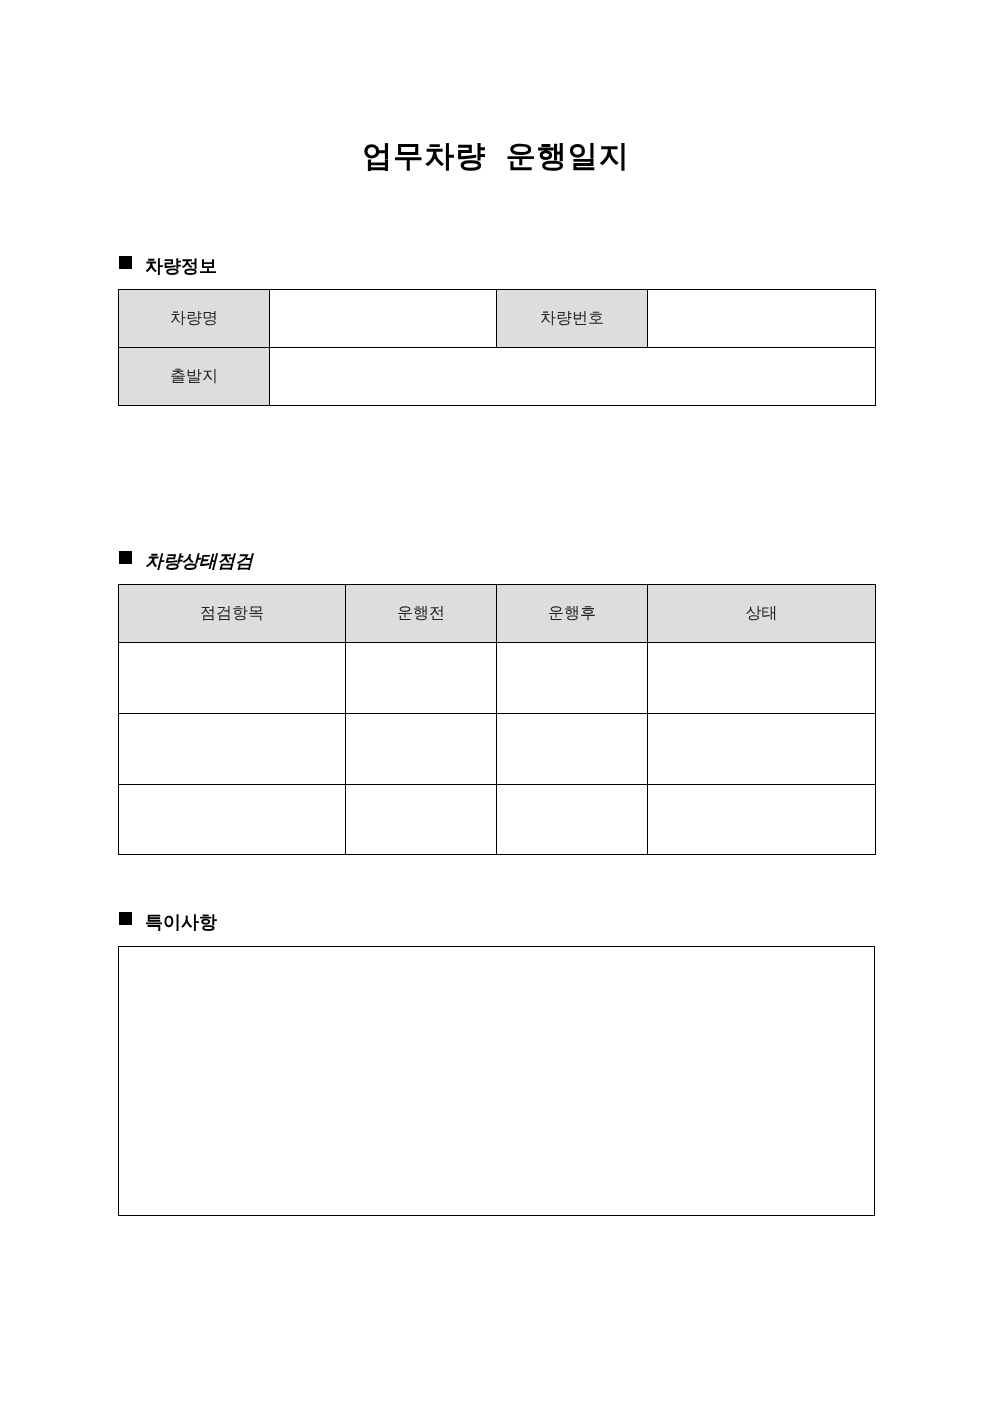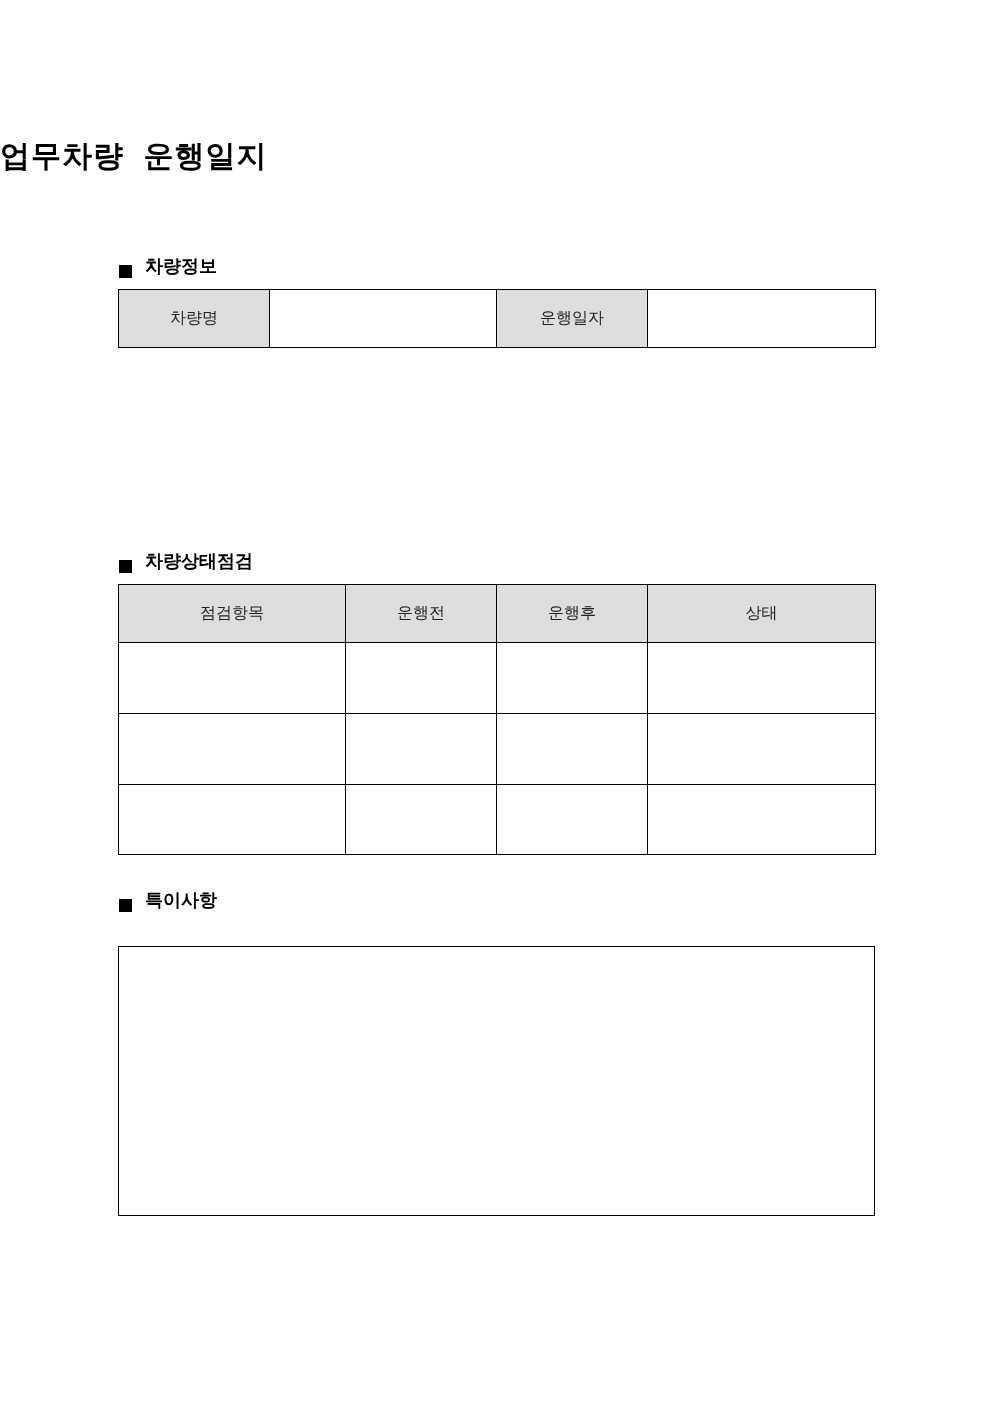--- a/index.html
+++ b/index.html
@@ -1,18 +1,18 @@
 <!DOCTYPE html>
 <html><head>
 <meta charset="utf-8">
 <style>
   html, body { margin: 0; padding: 0; background: #ffffff; }
   body { width: 992px; height: 1403px; position: relative; font-family: "DejaVu Sans", "Liberation Sans", sans-serif; color: #000; }
-  .title { position: absolute; left: 0; top: 136px; width: 992px; font-size: 30px; font-weight: bold; letter-spacing: 1px; word-spacing: 8px; }
-  .section-head { position: absolute; left: 119px; font-size: 18px; font-weight: bold; display: flex; align-items: flex-end; }
+  .title { position: absolute; left: 0; top: 136px; width: 992px; text-align: center; font-size: 30px; font-weight: bold; letter-spacing: 1px; word-spacing: 8px; }
+  .section-head { position: absolute; left: 119px; font-size: 18px; font-weight: bold; display: flex; align-items: flex-start; }
   .section-head .sq { display: inline-block; width: 13px; height: 13px; background: #000; margin-right: 13px; margin-top: 2px; }
   table { position: absolute; left: 118px; width: 757px; border-collapse: collapse; table-layout: fixed; }
   td { border: 1px solid #000; padding: 18px; font-size: 16px; text-align: center; vertical-align: middle; color: #222; }
   td.lbl { background: #dddddd; }
   .notes { position: absolute; left: 118px; top: 946px; width: 755px; height: 268px; border: 1px solid #000; }
 </style>
 </head>
 <body>
 
 <div class="title">업무차량 운행일지</div>
@@ -26,27 +26,31 @@
   <colgroup>
     <col style="width:151px">
       <col style="width:227px">
       <col style="width:151px">
       <col style="width:228px">
   </colgroup>
   <tbody>
       <tr style="height:43px;">
     <td class="lbl">차량명</td>
     <td></td>
-    <td class="lbl">운행일자</td>
+    <td class="lbl">차량번호</td>
     <td></td>
+  </tr>
+  <tr style="height:52px;">
+    <td class="lbl">출발지</td>
+    <td colspan="3"></td>
   </tr>
 </tbody>
   </table>
 
-<div class="section-head" style="top:549px;">
+<div class="section-head" style="top:549px;font-style:italic;">
   <span class="sq"></span>
   <span>차량상태점검</span>
 </div>
 
 <table style="top:584px;">
   <colgroup>
     <col style="width:227px">
       <col style="width:151px">
       <col style="width:151px">
       <col style="width:228px">
@@ -72,18 +76,18 @@
   </tr>
   <tr style="height:70px;">
     <td></td>
     <td></td>
     <td></td>
     <td></td>
   </tr>
 </tbody>
   </table>
 
-<div class="section-head" style="top:888px;">
+<div class="section-head" style="top:910px;">
   <span class="sq"></span>
   <span>특이사항</span>
 </div>
 
 <div class="notes"></div>
 
 </body></html>

